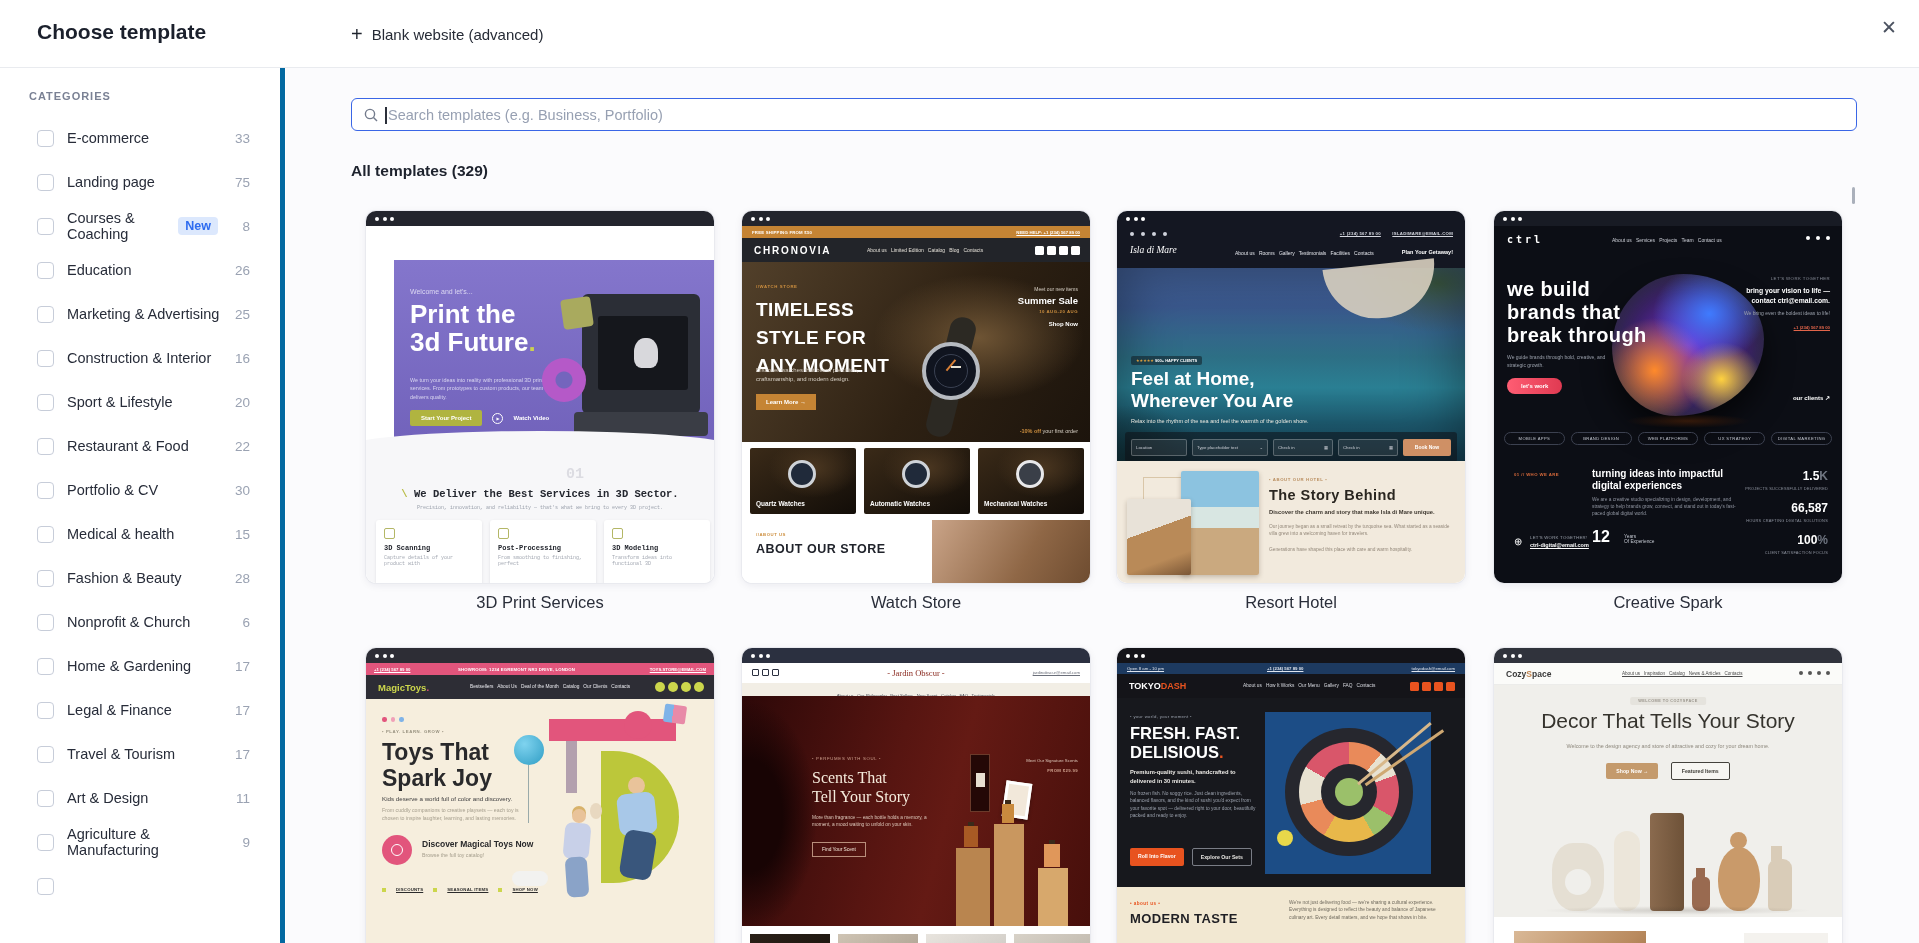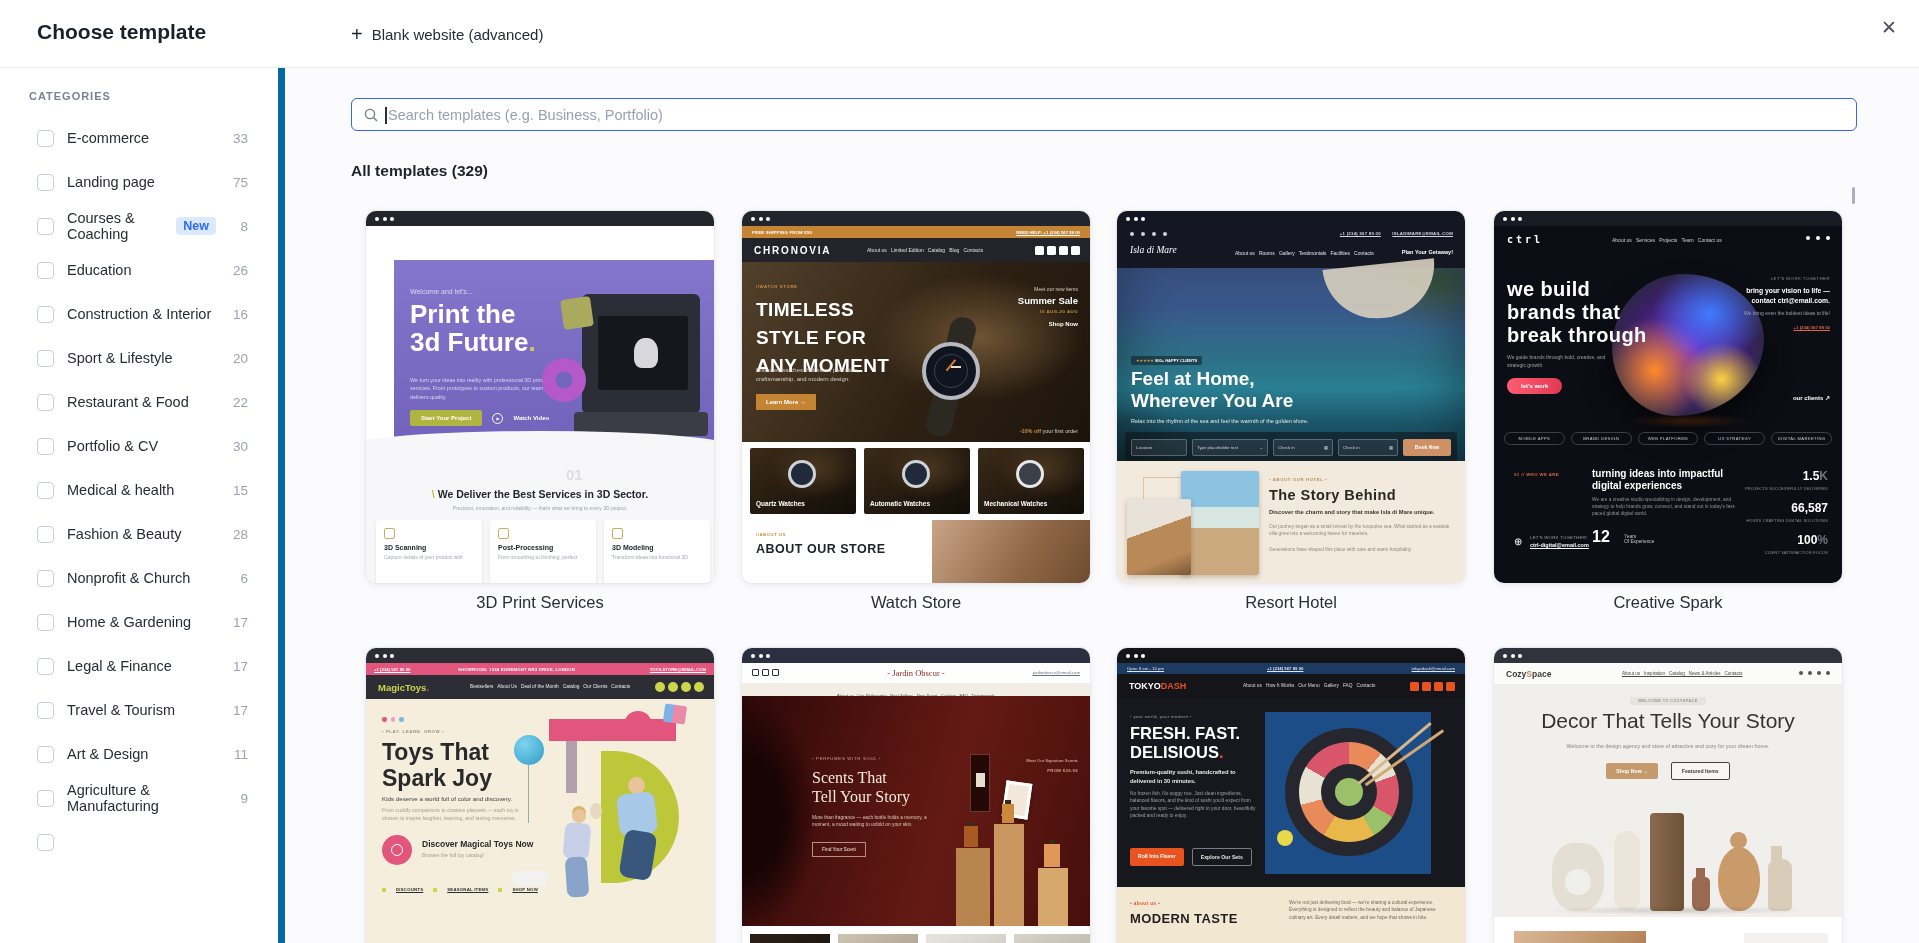--- a/index.html
+++ b/index.html
@@ -13,21 +13,21 @@
   #header { position:absolute; top:0; left:0; right:0; height:68px; background:#fff;
     border-bottom:1px solid #e9ebef; z-index:30; }
   #pageTitle { position:absolute; left:37px; top:20px; font-size:21px; font-weight:700; color:#1b202c; }
   #blankBtn { position:absolute; left:351px; top:0; height:68px; display:flex; align-items:center; gap:9px; cursor:pointer; }
   #blankBtn .plus { font-size:20px; font-weight:400; color:#1f242e; line-height:1; }
   #blankBtn .lbl { font-size:15px; color:#262b36; }
   #closeBtn { position:absolute; right:22px; top:18px; font-size:19px; color:#4b5260; cursor:pointer; line-height:1; }
 
   
   #sidebar { position:absolute; left:0; top:68px; width:285px; bottom:0; background:#fff;
-    border-right:7px solid #0369a1; z-index:20; overflow:hidden; }
+    border-right:5px solid #0369a1; z-index:20; overflow:hidden; }
   #catLabel { position:absolute; left:29px; top:22px; font-size:11px; font-weight:700;
     color:#7a8194; letter-spacing:.09em; }
   #catList { position:absolute; left:0; right:0; top:48px; }
   .cat-row { height:44px; display:flex; align-items:center; padding:0 30px 0 37px; cursor:pointer; }
   .cb { width:17px; height:17px; border:1.5px solid #c7cdd9; border-radius:4px; background:#fff; flex:none; }
   .cat-name { margin-left:13px; font-size:14.5px; color:#272c39; flex:1; }
   .badge { background:#dce8fd; color:#2e6cf0; font-size:12.5px; font-weight:700;
     padding:2px 7px; border-radius:4px; margin-right:10px; }
   .cat-count { font-size:13.5px; color:#9aa2b2; min-width:22px; text-align:right; }
 
@@ -54,21 +54,21 @@
   
   .t4 { font-size:4.3px; } .t5 { font-size:5px; } .t6 { font-size:6px; } .t7 { font-size:7px; }
   .b { font-weight:700; } .xb { font-weight:800; }
 
   
   .c1nav { position:absolute; top:0; left:0; right:0; height:26px; background:#24262e; }
   .c1hero { position:absolute; top:34px; left:0; right:0; height:196px;
     background:linear-gradient(180deg,#8476cc,#7061ba);margin-left:28px; }
   .c1wave { position:absolute; top:205px; left:-24px; right:-24px; height:34px; background:#f7f7f9;
     border-radius:100% 100% 0 0 / 100% 100% 0 0; }
-  .c1low { position:absolute; top:222px; left:0; right:0; bottom:0; background:#f7f7f9; }
+  .c1low { position:absolute; top:222px; left:0; right:0; bottom:0; background:#f7f7f9;font-family:Liberation Mono, monospace; }
   .c1feat { position:absolute; top:72px; width:106px; height:78px; background:#fff; border-radius:3px;
     box-shadow:0 1px 3px rgba(20,20,40,.10); padding:8px; }
   .c1ic { width:11px; height:11px; border:1.2px solid #b4b766; border-radius:2px; }
 
   
   .c2strip { position:absolute; top:0; left:0; right:0; height:12px; background:#c58434; color:#fff; }
   .c2nav { position:absolute; top:12px; left:0; right:0; height:24px; background:#222429; }
   .c2hero { position:absolute; top:36px; left:0; right:0; height:180px;
     background:radial-gradient(150px 90px at 68% 42%, #6e5434, rgba(0,0,0,0) 70%),
       linear-gradient(120deg,#52402a 0%,#2e2113 55%,#1c140c 100%); }
@@ -158,20 +158,25 @@
     <div class="cat-row">
         <span class="cb"></span>
         <span class="cat-name">Courses &amp; Coaching</span>
         <span class="badge">New</span>
         <span class="cat-count">8</span>
       </div>
     <div class="cat-row">
         <span class="cb"></span>
         <span class="cat-name">Education</span>
         <span class="cat-count">26</span>
+      </div>
+    <div class="cat-row">
+        <span class="cb"></span>
+        <span class="cat-name">Marketing &amp; Advertising</span>
+        <span class="cat-count">25</span>
       </div>
     <div class="cat-row">
         <span class="cb"></span>
         <span class="cat-name">Construction &amp; Interior</span>
         <span class="cat-count">16</span>
       </div>
     <div class="cat-row">
         <span class="cb"></span>
         <span class="cat-name">Sport &amp; Lifestyle</span>
         <span class="cat-count">20</span>

